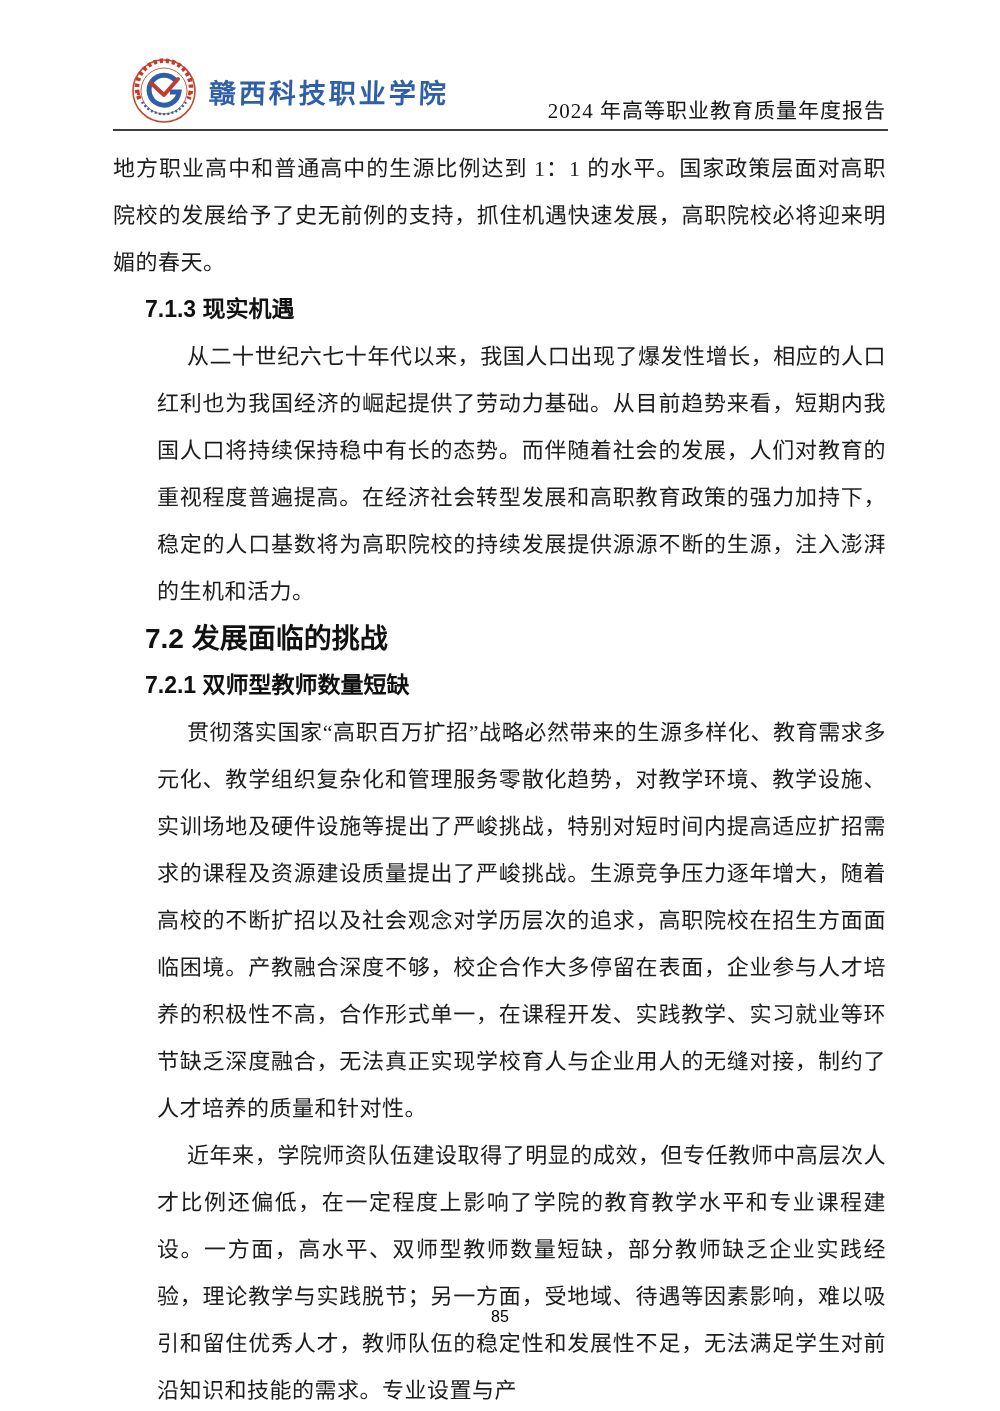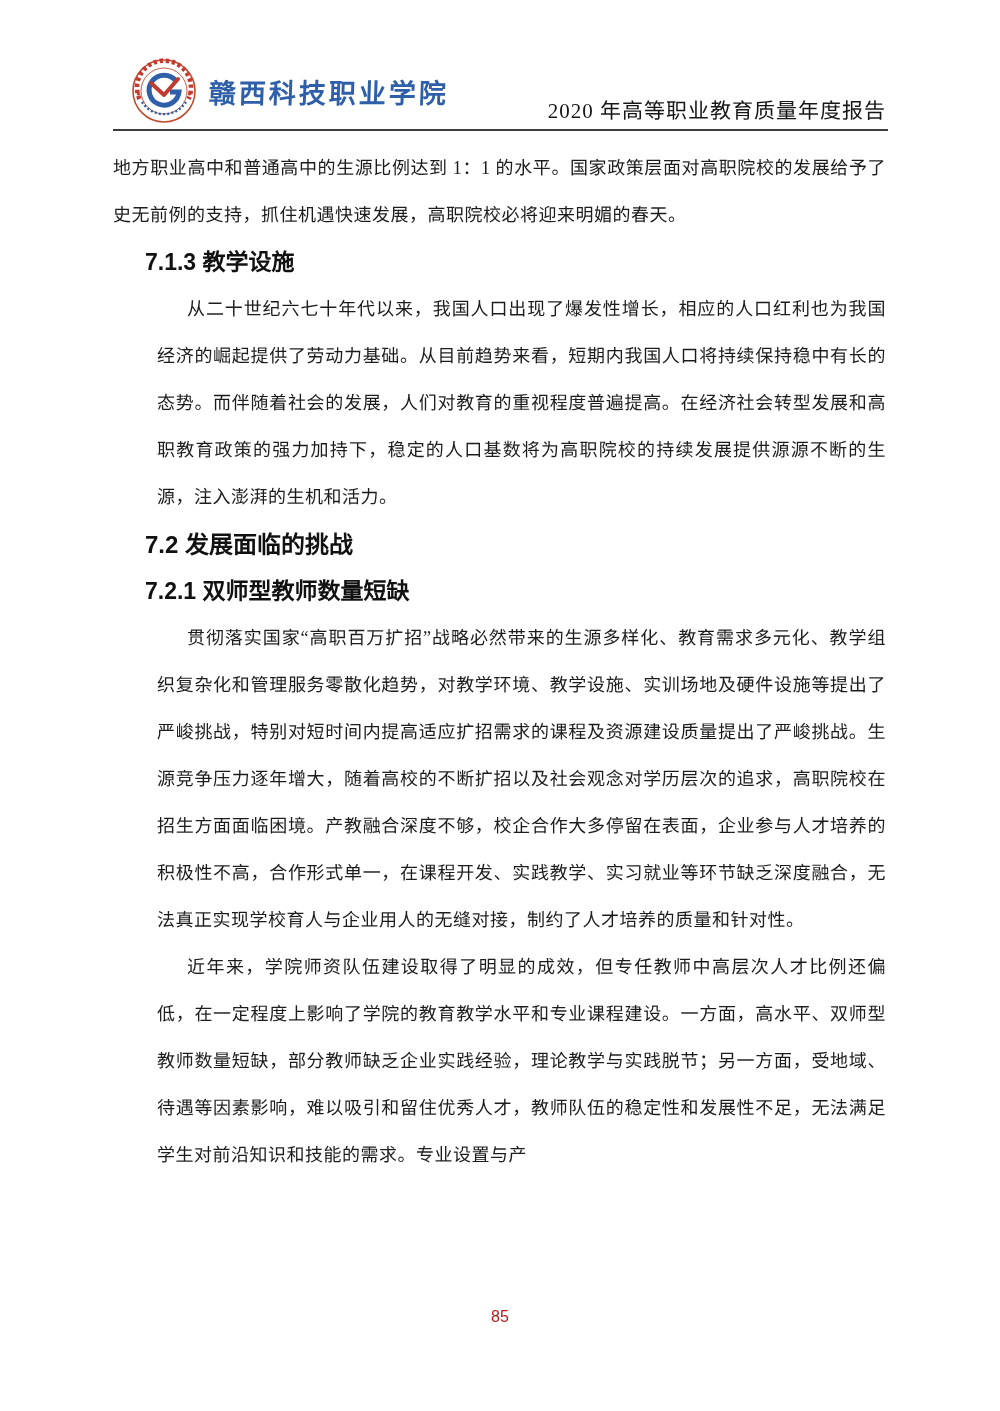--- a/index.html
+++ b/index.html
@@ -43,41 +43,41 @@
   .report-title{
     position:absolute;right:2px;bottom:5px;
     font-size:21px;letter-spacing:1px;color:#161616;white-space:nowrap;
   }
 
   
   .doc-body{
     position:absolute;left:113px;top:145px;width:773px;
   }
   .para{
-    font-size:18px;line-height:47px;
+    font-size:22px;line-height:47px;
     text-align:justify;text-justify:inter-ideograph;
     letter-spacing:0.5px;
     font-family:Liberation Serif, serif;
   }
   .para.indent{text-indent:30px;margin-left:44px;}
   .h2,.h3{
     font-family:"Liberation Sans","DejaVu Sans",sans-serif;
     font-weight:700;color:#111;
     padding-left:32px;line-height:47px;white-space:nowrap;
   }
-  .h2{font-size:24px;}
+  .h2{font-size:28px;}
   .h3{font-size:23px;}
 
   
   .footer{
     position:absolute;left:0;right:0;top:1308px;text-align:center;
   }
   .page-number{
     font-family:"Liberation Sans","DejaVu Sans",sans-serif;
-    font-size:16px;color:#b91c1c;margin-top:40px;
+    font-size:16px;color:#000000;margin-top:40px;
   }
 </style>
 </head>
 <body>
 
 <div class="page">
 
   <div class="header">
     <div class="logo-group">
       <svg class="logo" viewBox="0 0 66 66" aria-hidden="true">
@@ -85,26 +85,26 @@
         <circle class="ring-inner" cx="33" cy="33" r="23"></circle>
         <path class="arc-top" d="M 8.5 41 A 27 27 0 1 1 57.5 41"></path>
         <path class="arc-bottom" d="M 11 44 A 26 26 0 0 0 55 44"></path>
         <circle class="side-dot" cx="7.5" cy="36" r="1.6"></circle>
         <circle class="side-dot" cx="58.5" cy="36" r="1.6"></circle>
         <path class="g-mark" d="M 45 23 A 15 15 0 1 0 48 34 L 39 34"></path>
         <path class="bird-mark" d="M 20 25 L 33 37 L 47 21"></path>
       </svg>
       <div class="college-name">赣西科技职业学院</div>
     </div>
-    <div class="report-title">2020 年高等职业教育质量年度报告</div>
+    <div class="report-title">2024 年高等职业教育质量年度报告</div>
   </div>
 
   <div class="doc-body">
     <p class="para">地方职业高中和普通高中的生源比例达到 1：1 的水平。国家政策层面对高职院校的发展给予了史无前例的支持，抓住机遇快速发展，高职院校必将迎来明媚的春天。</p>
-    <div class="h3">7.1.3 教学设施</div>
+    <div class="h3">7.1.3 现实机遇</div>
     <p class="para indent">从二十世纪六七十年代以来，我国人口出现了爆发性增长，相应的人口红利也为我国经济的崛起提供了劳动力基础。从目前趋势来看，短期内我国人口将持续保持稳中有长的态势。而伴随着社会的发展，人们对教育的重视程度普遍提高。在经济社会转型发展和高职教育政策的强力加持下，稳定的人口基数将为高职院校的持续发展提供源源不断的生源，注入澎湃的生机和活力。</p>
     <div class="h2">7.2 发展面临的挑战</div>
     <div class="h3">7.2.1 双师型教师数量短缺</div>
     <p class="para indent">贯彻落实国家“高职百万扩招”战略必然带来的生源多样化、教育需求多元化、教学组织复杂化和管理服务零散化趋势，对教学环境、教学设施、实训场地及硬件设施等提出了严峻挑战，特别对短时间内提高适应扩招需求的课程及资源建设质量提出了严峻挑战。生源竞争压力逐年增大，随着高校的不断扩招以及社会观念对学历层次的追求，高职院校在招生方面面临困境。产教融合深度不够，校企合作大多停留在表面，企业参与人才培养的积极性不高，合作形式单一，在课程开发、实践教学、实习就业等环节缺乏深度融合，无法真正实现学校育人与企业用人的无缝对接，制约了人才培养的质量和针对性。</p>
     <p class="para indent">近年来，学院师资队伍建设取得了明显的成效，但专任教师中高层次人才比例还偏低，在一定程度上影响了学院的教育教学水平和专业课程建设。一方面，高水平、双师型教师数量短缺，部分教师缺乏企业实践经验，理论教学与实践脱节；另一方面，受地域、待遇等因素影响，难以吸引和留住优秀人才，教师队伍的稳定性和发展性不足，无法满足学生对前沿知识和技能的需求。专业设置与产</p>
   </div>
 
   <div class="footer">
     <span class="page-number">85</span>
   </div>

